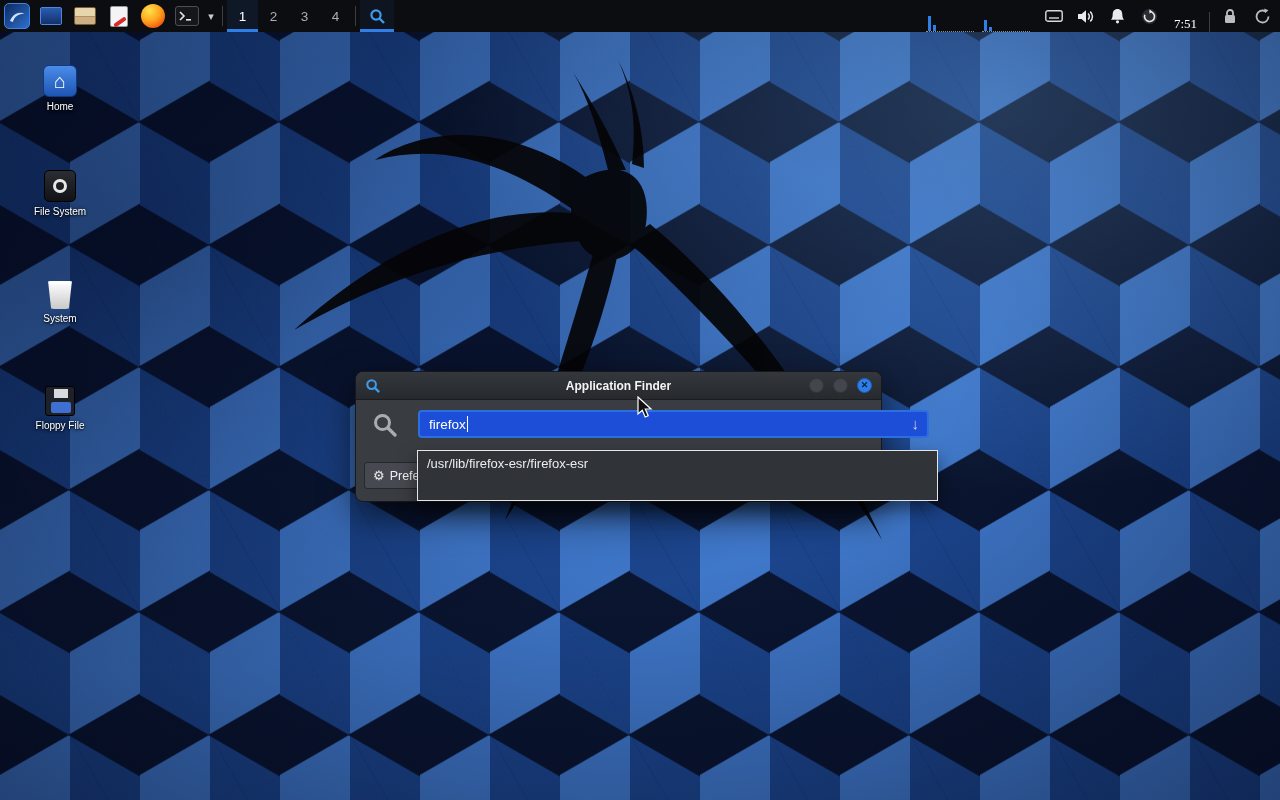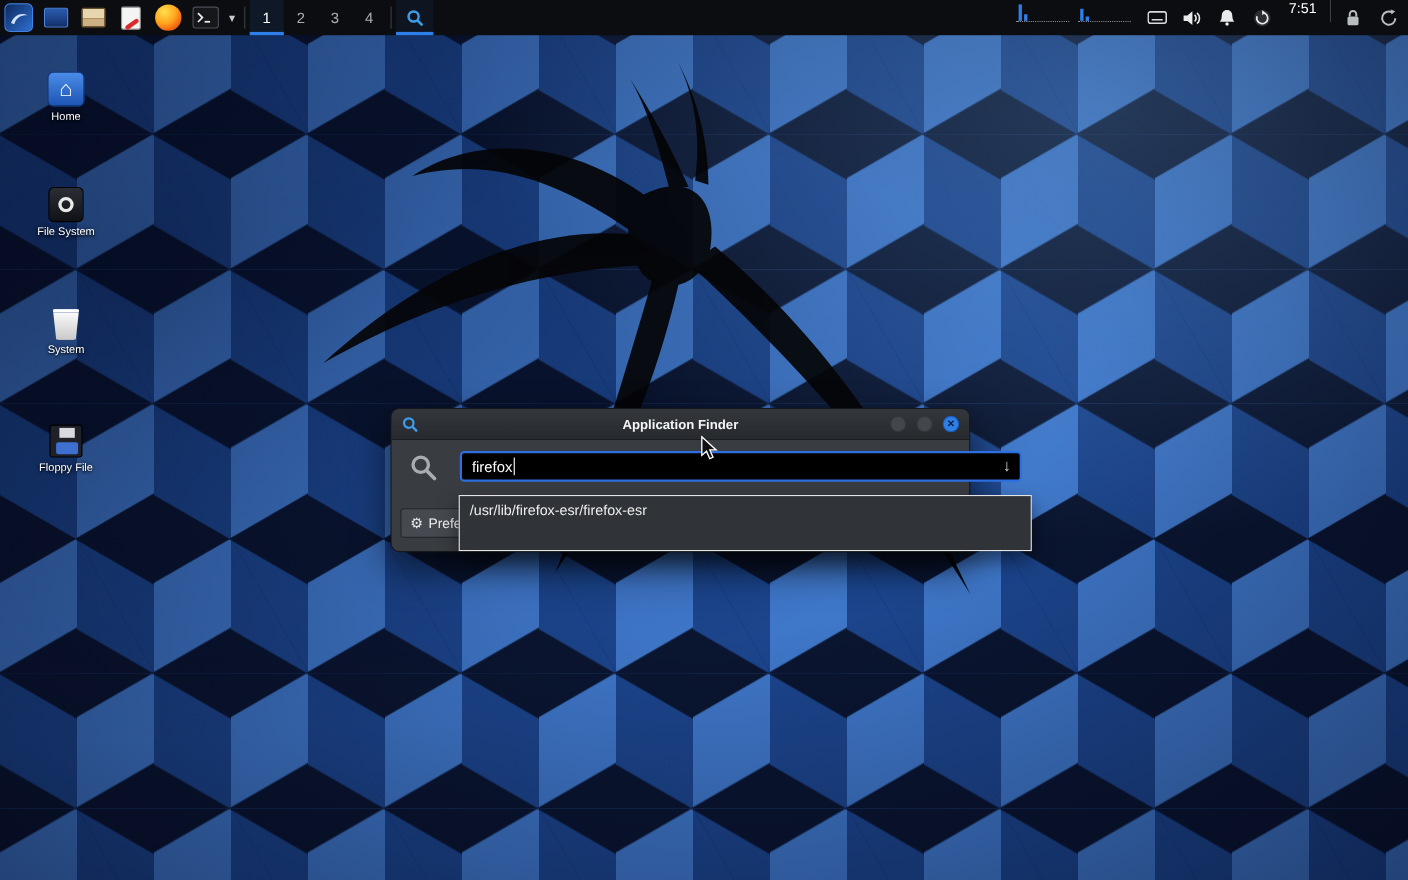--- a/index.html
+++ b/index.html
@@ -61,42 +61,42 @@
   .chev { color:#c8ccd2; font-size:11px; width:14px; text-align:center; }
 
   .pager { display:flex; height:32px; }
   .ws { width:31px; height:32px; display:flex; align-items:center; justify-content:center;
         color:#a9adb4; font-size:13.5px; border-bottom:3px solid transparent; padding-top:3px; }
   .ws.active { color:#fff; border-bottom-color:#2f7fe8; background:rgba(47,127,232,.10); }
 
   .taskbtn { width:34px; height:32px; display:flex; align-items:center; justify-content:center;
              border-bottom:3px solid #2f7fe8; padding-top:3px; background:rgba(47,127,232,.08); }
 
-  .tray { margin-left:auto; display:flex; align-items:flex-start; height:32px; }
+  .tray { margin-left:auto; display:flex; align-items:flex-end; height:32px;font-family:Liberation Serif, serif; }
   .mon { width:48px; height:20px; position:relative; margin-right:8px; border-bottom:1px dotted #8a8f96; }
   .mon .bar { position:absolute; bottom:0; width:3px; background:#2f7fe8; }
   .trayicon { width:24px; height:32px; display:flex; align-items:center; justify-content:center; margin:0 4px; }
   .clock { color:#fff; font-size:13px; padding:0 8px; }
 
   
   .dialog { position:absolute; left:355px; top:371px; width:527px; height:131px; z-index:10;
             background:#393c41; border:1px solid #17181b; border-radius:8px;
             box-shadow:0 14px 34px rgba(0,0,0,.6); }
   .titlebar { height:28px; background:linear-gradient(#34383d,#26292d); border-radius:7px 7px 0 0;
               border-bottom:1px solid #1a1c1f; position:relative; display:flex; align-items:center; }
   .titlebar .ticon { position:absolute; left:9px; top:6px; }
   .titlebar .ttl { flex:1; text-align:center; color:#f3f4f5; font-size:12px; font-weight:bold; }
   .tbtns { position:absolute; right:9px; top:6px; display:flex; gap:9px; }
   .tbtn { width:15px; height:15px; border-radius:50%; background:#43474d; border:1px solid #33363b;
           display:flex; align-items:center; justify-content:center; font-size:9px; line-height:1; color:transparent; }
   .tbtn.close { background:#2f7fe8; border-color:#1d5cba; color:#0a1f3c; font-weight:bold; }
 
   .search-row { position:absolute; left:0; top:28px; width:100%; height:48px; }
   .big-search { position:absolute; left:16px; top:12px; }
-  .search-box { position:absolute; left:62px; top:10px; width:511px; height:28px; background:#000000;
+  .search-box { position:absolute; left:62px; top:10px; width:511px; height:28px; background:#1d4ed8;
                 border:2px solid #2d6fe0; border-radius:4px; display:flex; align-items:center; padding:0 26px 0 9px; }
   .search-box .val { color:#fff; font-size:13.5px; }
   .caret { display:inline-block; width:1px; height:16px; background:#fff; margin-left:1px; animation:blink 1.1s steps(1) infinite; }
   @keyframes blink { 50% { opacity:0; } }
   .drop-arrow { position:absolute; right:8px; top:3px; color:#d3d6da; font-size:15px; }
 
   .pref-btn { position:absolute; left:8px; top:90px; width:122px; height:27px; background:#46494f;
               border:1px solid #26282c; border-radius:3px; display:flex; align-items:center; gap:5px;
               padding:0 8px; color:#f0f1f2; font-size:12.5px; white-space:nowrap; overflow:hidden; }
   .gear { font-size:13px; color:#e6e8ea; }

